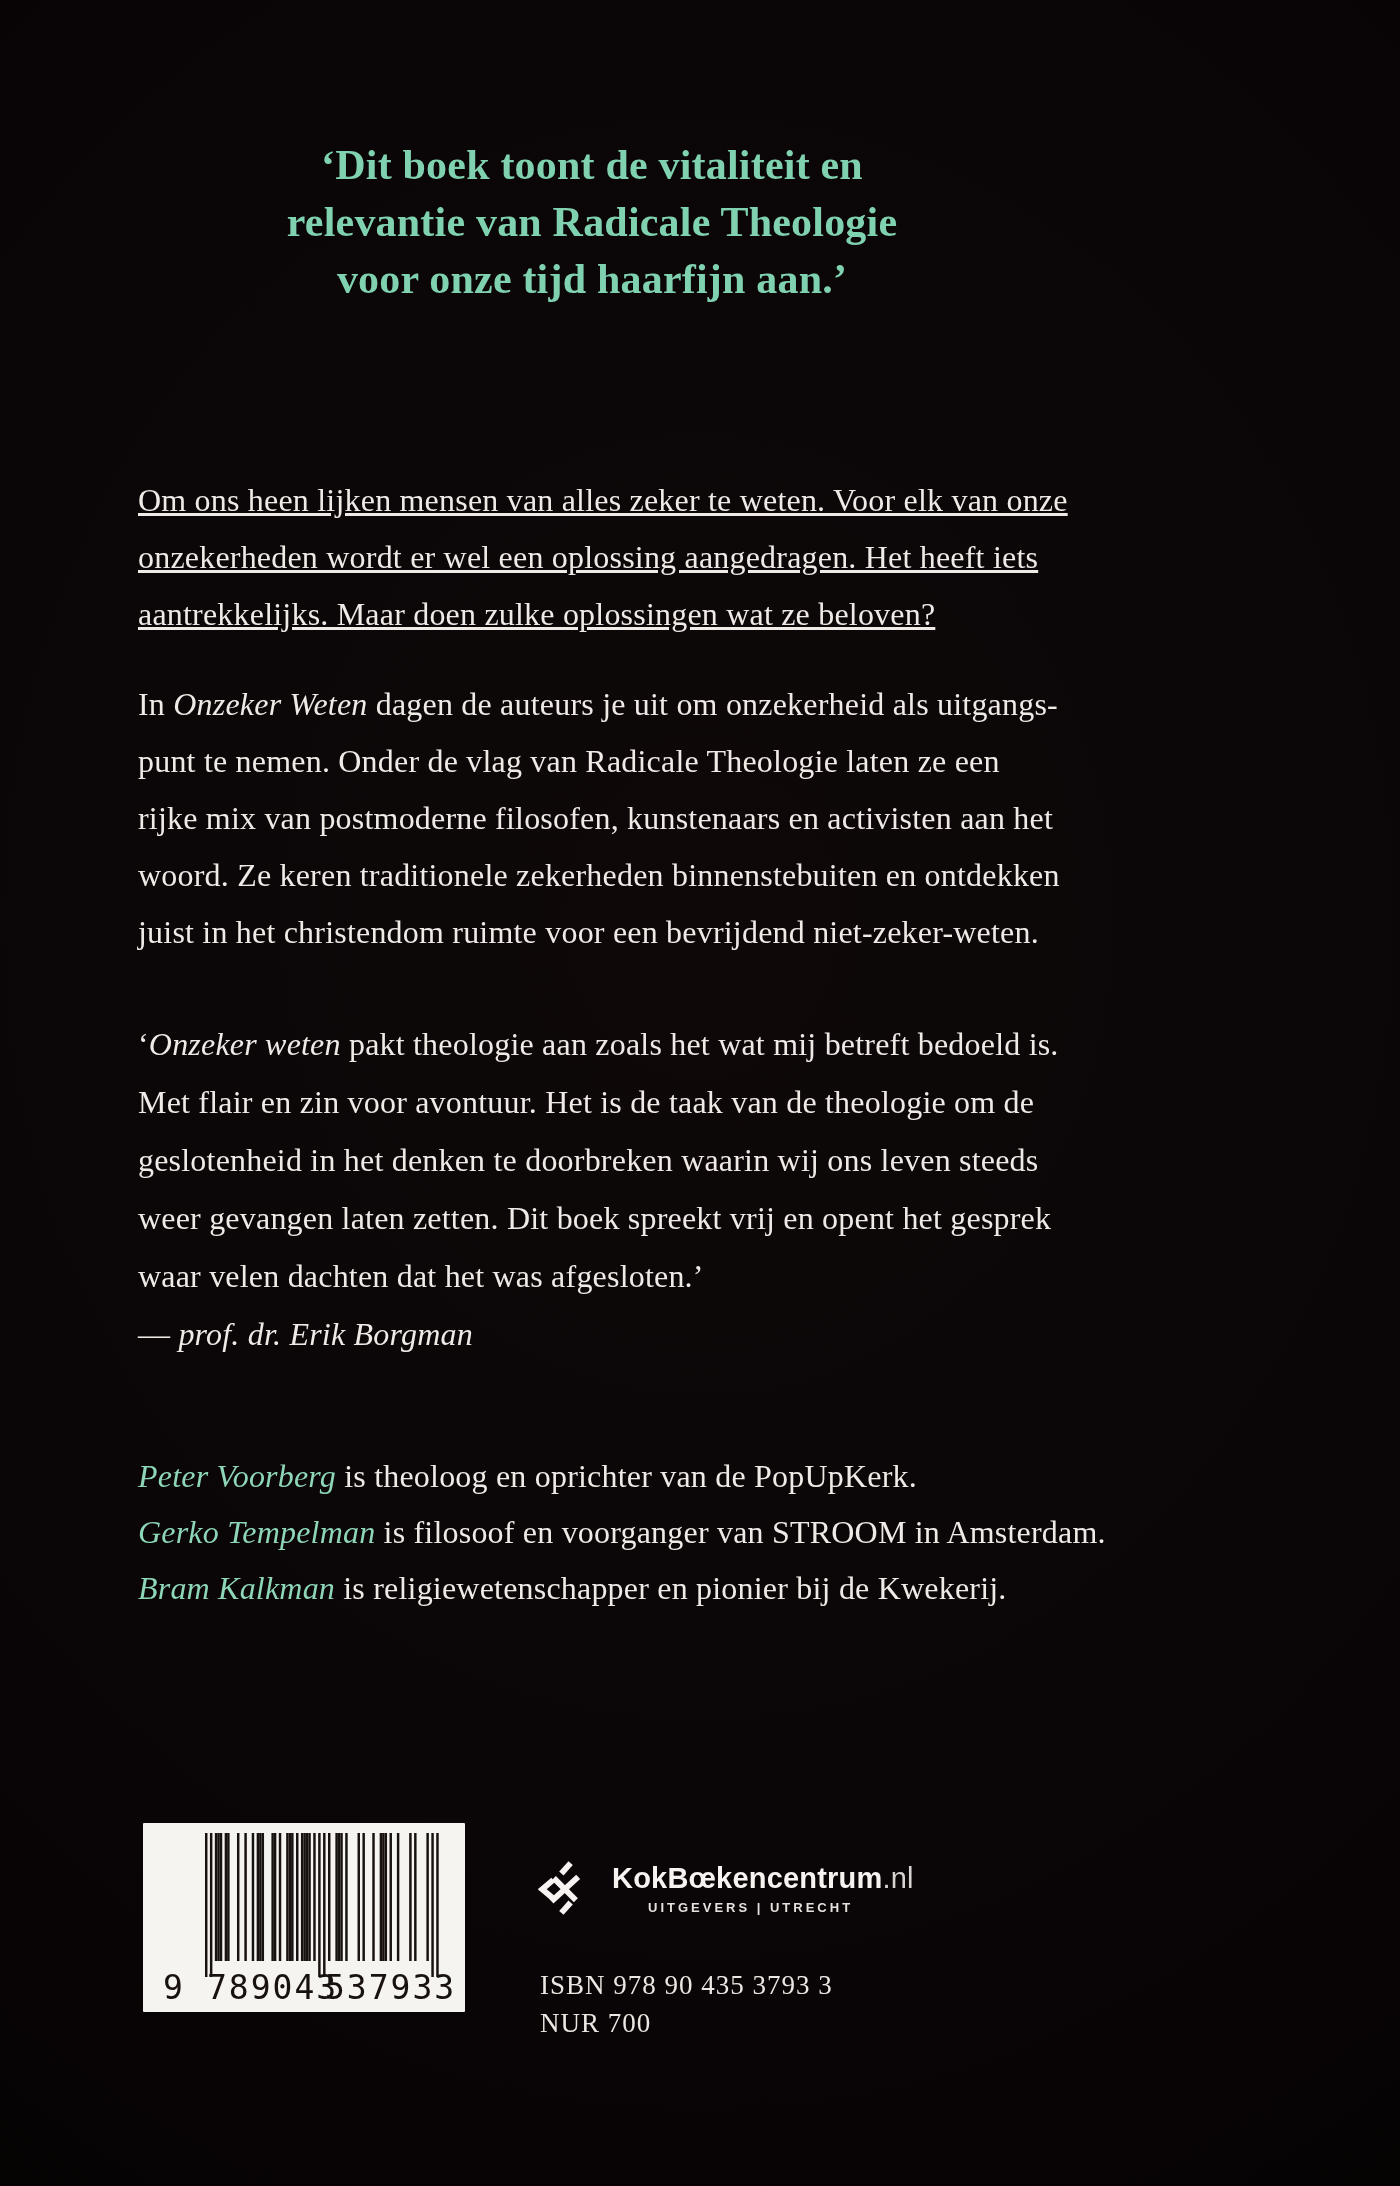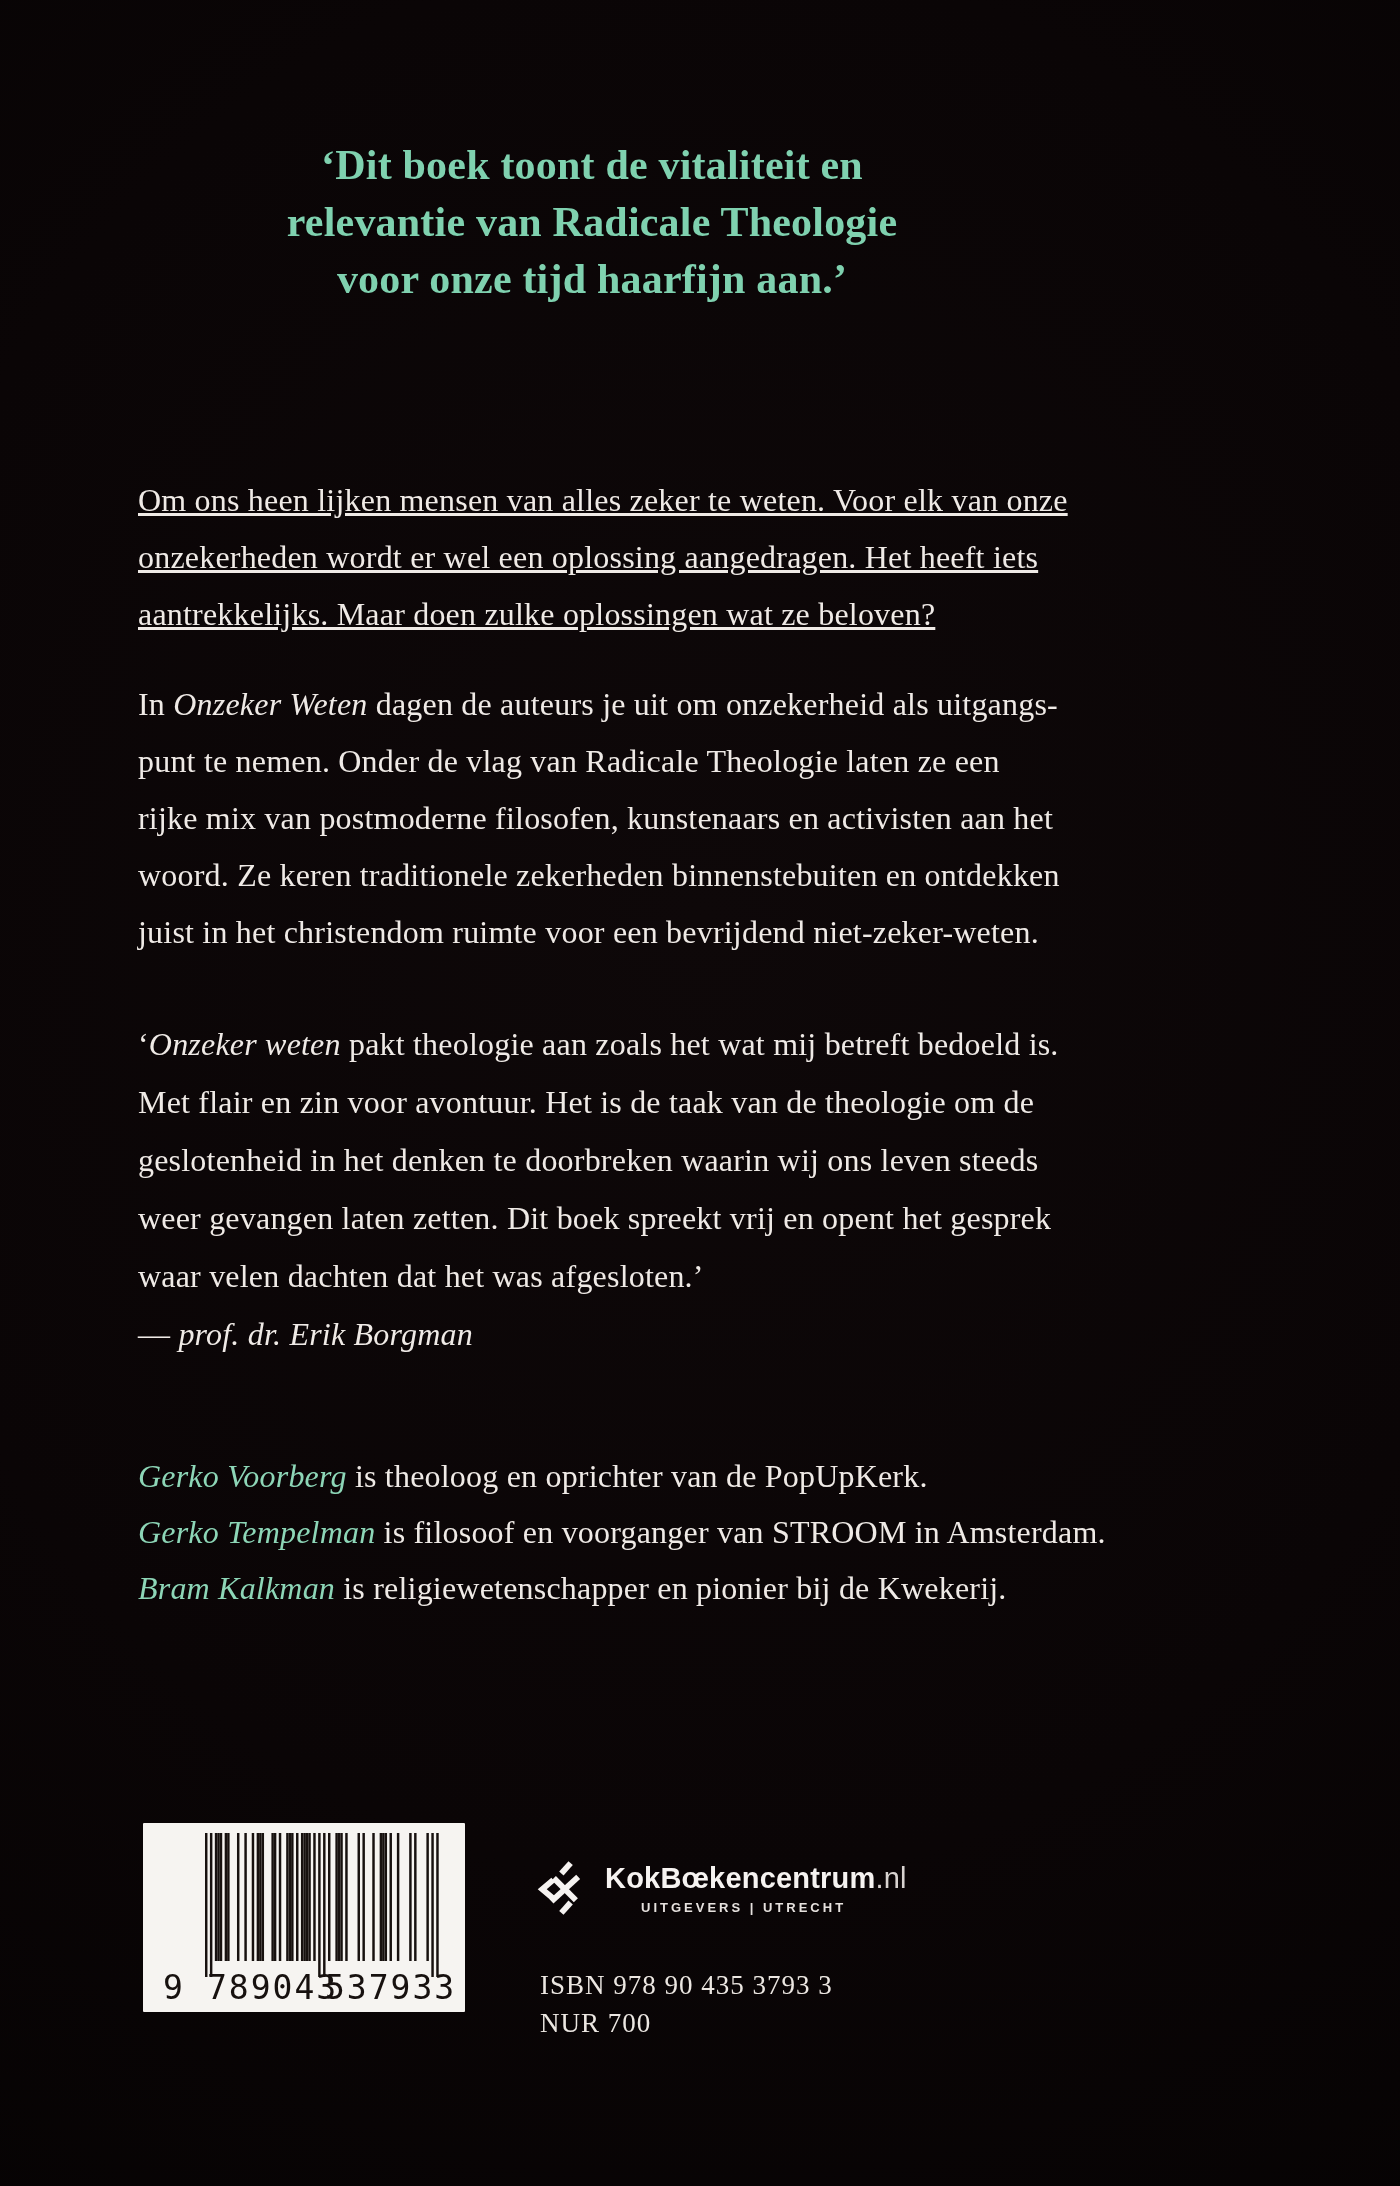--- a/index.html
+++ b/index.html
@@ -53,21 +53,21 @@
     font-family:"DejaVu Sans Mono","Liberation Mono",monospace;
     font-size:33px; color:#17110f; text-align:center;
   }
   #bc-first { left:6px;  width:48px; }
   #bc-left  { left:64px; width:116px; letter-spacing:2px; }
   #bc-right { left:182px;width:116px; letter-spacing:2px; }
 
   
   .logo-row {
     top:1852px; left:537px;
-    display:flex; align-items:center; gap:10px;
+    display:flex; align-items:center; gap:17px;
     font-family:"Liberation Sans","DejaVu Sans",sans-serif;
   }
   .logo-mark { width:58px; height:72px; }
   .brand-line { font-size:29px; font-weight:bold; color:#f6f3f1; letter-spacing:0.2px; }
   .brand-suffix { font-weight:normal; color:#d8d3d0; }
   .brand-tagline {
     margin-top:5px;
     font-size:13px; letter-spacing:3px; color:#e6e1de; font-weight:bold;padding-left:36px;
   }
 
@@ -85,21 +85,21 @@
   <div class="abs quote-block">
     <div class="quote-text rich">‘Dit boek toont de vitaliteit en<br>relevantie van Radicale Theologie<br>voor onze tijd haarfijn aan.’</div>
   </div>
 
   <div class="abs para rich" id="para-1">Om ons heen lijken mensen van alles zeker te weten. Voor elk van onze<br>onzekerheden wordt er wel een oplossing aangedragen. Het heeft iets<br>aantrekkelijks. Maar doen zulke oplossingen wat ze beloven?</div>
 
   <div class="abs para rich" id="para-2">In <em>Onzeker Weten</em> dagen de auteurs je uit om onzekerheid als uitgangs-<br>punt te nemen. Onder de vlag van Radicale Theologie laten ze een<br>rijke mix van postmoderne filosofen, kunstenaars en activisten aan het<br>woord. Ze keren traditionele zekerheden binnenstebuiten en ontdekken<br>juist in het christendom ruimte voor een bevrijdend niet-zeker-weten.</div>
 
   <div class="abs para rich" id="para-3">‘<em>Onzeker weten</em> pakt theologie aan zoals het wat mij betreft bedoeld is.<br>Met flair en zin voor avontuur. Het is de taak van de theologie om de<br>geslotenheid in het denken te doorbreken waarin wij ons leven steeds<br>weer gevangen laten zetten. Dit boek spreekt vrij en opent het gesprek<br>waar velen dachten dat het was afgesloten.’<br>— <em>prof. dr. Erik Borgman</em></div>
 
-  <div class="abs bios rich"><em class="accent">Gerko Voorberg</em> is theoloog en oprichter van de PopUpKerk.<br><em class="accent">Gerko Tempelman</em> is filosoof en voorganger van STROOM in Amsterdam.<br><em class="accent">Bram Kalkman</em> is religiewetenschapper en pionier bij de Kwekerij.</div>
+  <div class="abs bios rich"><em class="accent">Peter Voorberg</em> is theoloog en oprichter van de PopUpKerk.<br><em class="accent">Gerko Tempelman</em> is filosoof en voorganger van STROOM in Amsterdam.<br><em class="accent">Bram Kalkman</em> is religiewetenschapper en pionier bij de Kwekerij.</div>
 
   <div class="abs barcode-box">
     <svg id="barcode-svg" width="322" height="189" viewBox="0 0 322 189">
         <g fill="#17110f">
           <rect x="62.00" y="10" width="2.46" height="144"></rect>
           <rect x="66.92" y="10" width="2.46" height="144"></rect>
           <rect x="71.84" y="10" width="2.46" height="128"></rect>
           <rect x="74.30" y="10" width="2.46" height="128"></rect>
           <rect x="76.76" y="10" width="2.46" height="128"></rect>
           <rect x="81.68" y="10" width="2.46" height="128"></rect>

